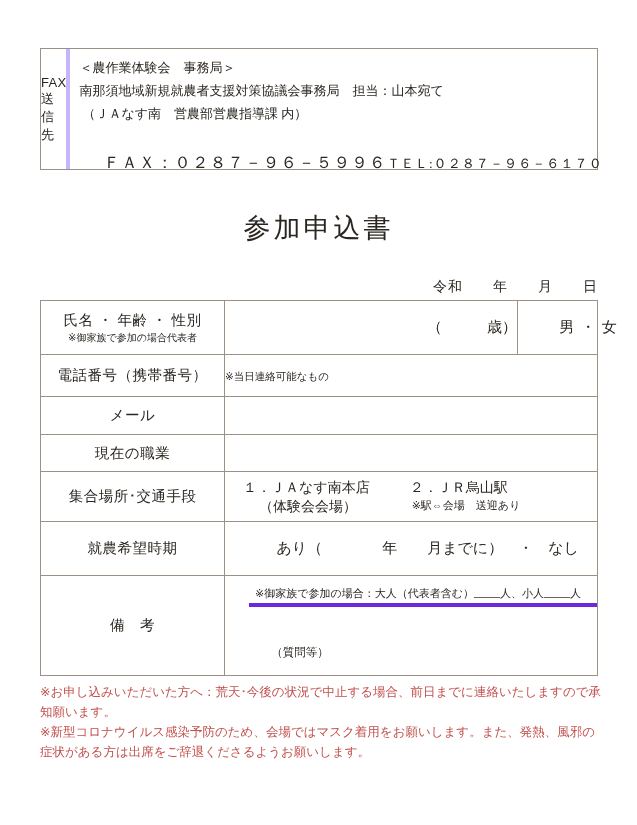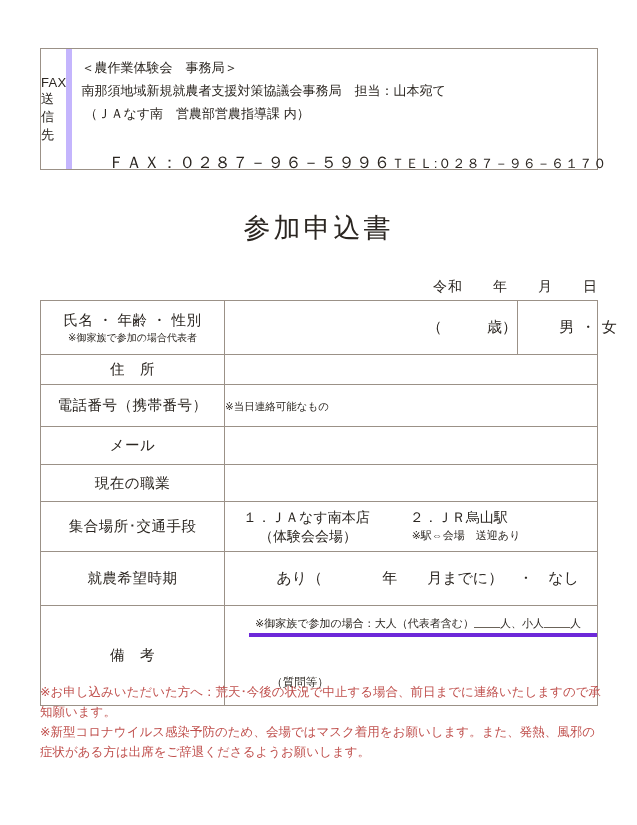--- a/index.html
+++ b/index.html
@@ -22,32 +22,33 @@
     left: 40px;
     top: 48px;
     width: 558px;
     height: 122px;
     border: 1px solid #9b9187;
     box-sizing: border-box;
     display: flex;
   }
   .fax-label-cell {
     width: 92px;
-    border-right: 6px solid #c4b5fd;
+    border-right: 4px solid #c4b5fd;
     box-sizing: border-box;
     display: flex;
     align-items: center;
     justify-content: center;
     font-size: 13px;
     letter-spacing: 0.3px;
   }
   .fax-body-cell {
     flex: 1;
     box-sizing: border-box;
     padding: 7px 0 0 9px;
+    font-family: Liberation Serif, serif;
   }
   .fax-line {
     font-size: 13px;
     line-height: 23px;
     white-space: pre;
   }
   .fax-line.indent { padding-left: 3px; }
   .fax-numbers {
     margin-top: 9px;
     white-space: pre;
@@ -245,24 +246,20 @@
         <span class="sub">※御家族で参加の場合代表者</span>
       </td>
       <td class="age-cell">
         <span>（　　　歳）</span>
       </td>
       <td class="sex-cell">
         <span>男 ・ 女</span>
       </td>
     </tr>
 
-    <tr class="r-addr">
-      <td class="lbl">住　所</td>
-      <td class="val" colspan="2"></td>
-    </tr>
 
     <tr class="r-tel">
       <td class="lbl">電話番号（携帯番号）</td>
       <td class="val-note" colspan="2">
         <span>※当日連絡可能なもの</span>
       </td>
     </tr>
 
     <tr class="r-mail">
       <td class="lbl">メール</td>

